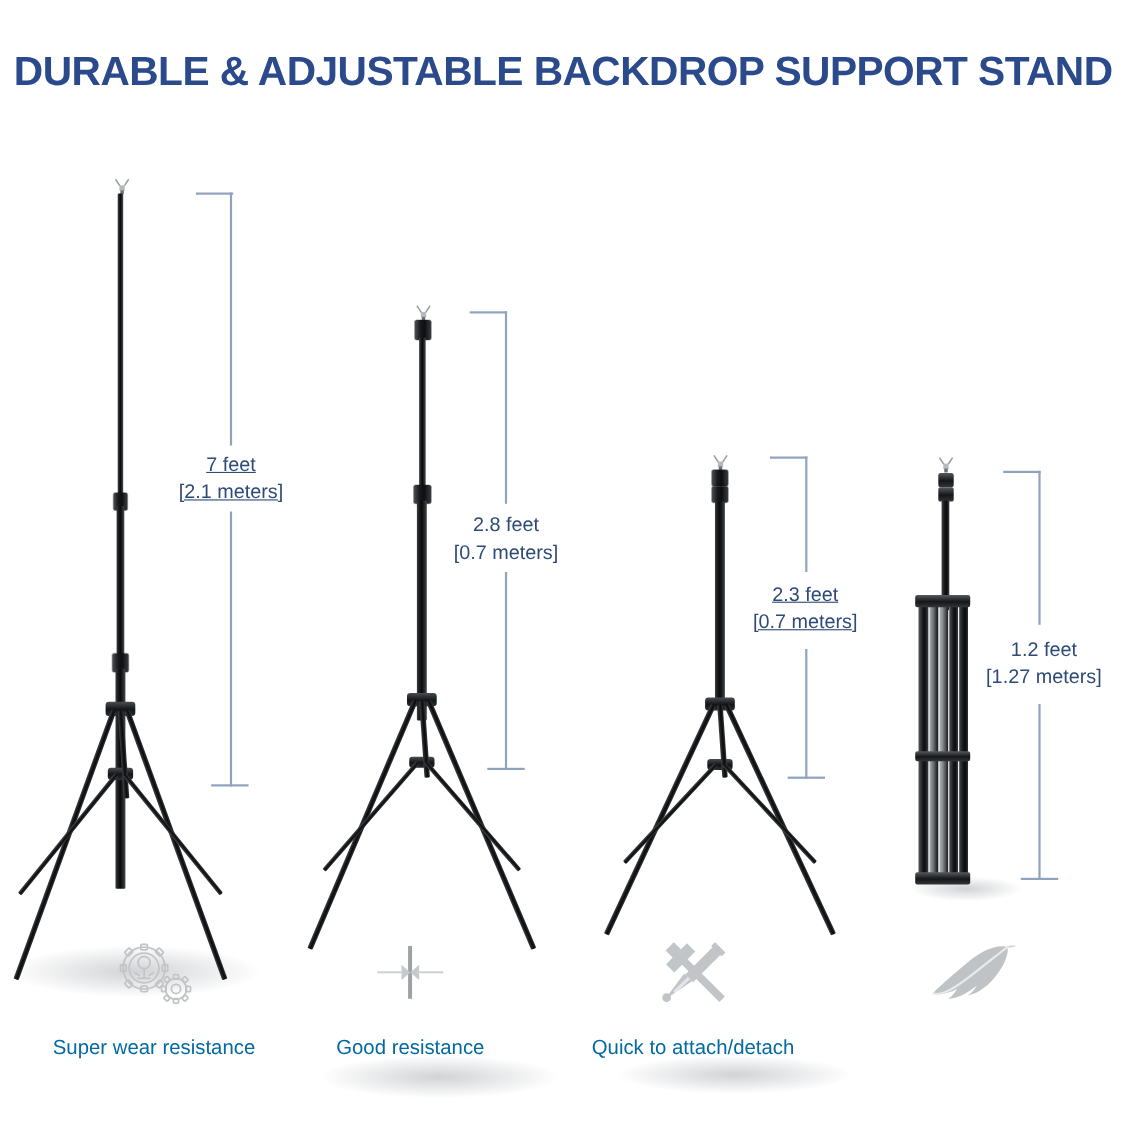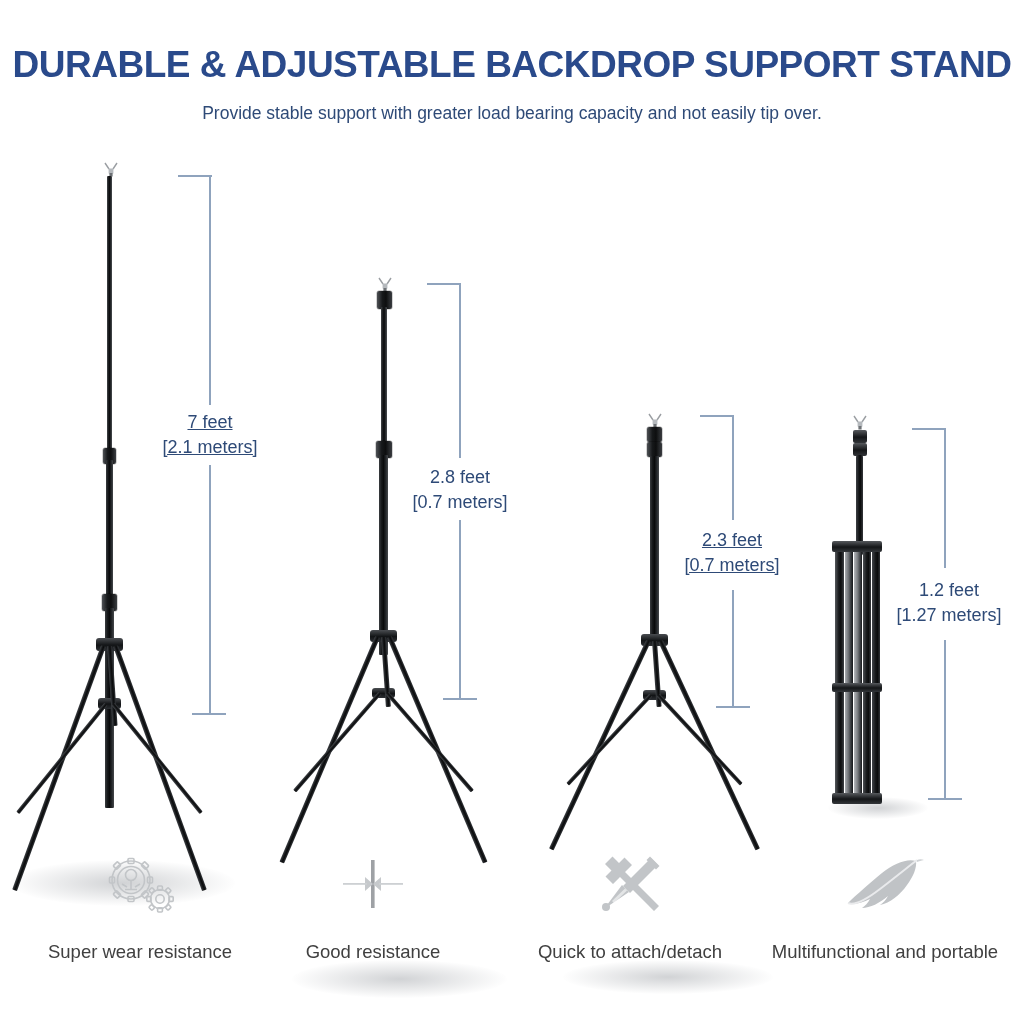--- a/index.html
+++ b/index.html
@@ -121,30 +121,29 @@
   .feature-icon {
     height: 78px;
     display: flex;
     align-items: center;
     justify-content: center;
   }
   .feature-label {
     margin-top: 16px;
     font-size: 18.5px;
     line-height: 25px;
-    color: #404040;
+    color: #0369a1;
   }
 </style>
 </head>
 <body>
 
 <div id="page">
 
   <div class="title">DURABLE &amp; ADJUSTABLE BACKDROP SUPPORT STAND</div>
-  <div class="subtitle">Provide stable support with greater load bearing capacity and not easily tip over.</div>
 
   <div class="stand" style="left:0px; top:160px; width:250px; height:640px;">
     <div class="shadow" style="left:10px; top:700px; width:225px; height:46px;"></div>
 
     <svg class="topfork" style="left:102px; top:2px;" viewBox="0 0 18 15">
       <path d="M3 1 L7 7 M15 1 L11 7" stroke="#9a9ea2" stroke-width="1.4" fill="none"></path>
       <rect x="6.6" y="6.5" width="4.8" height="5" fill="#b5b9bd"></rect>
       <rect x="7.4" y="11" width="3.2" height="3.5" fill="#6e7276"></rect>
     </svg>
 
@@ -361,16 +360,15 @@
   <div class="feature" style="left:760px; top:845px;">
     <div class="feature-icon">
       <svg width="94" height="62" viewBox="0 0 94 62">
         <path d="M78 8 C70 5 56 10 44 20 C32 30 18 42 10 50 C16 52 24 50 32 46
                  C30 50 27 53 24 55 C32 55 42 50 50 43 C48 47 45 50 42 52
                  C52 50 62 42 69 32 C75 24 79 15 78 8 Z" fill="#c0c3c6"></path>
         <path d="M79 7 C70 14 55 26 42 36 C29 46 17 53 10 50" stroke="#e9eaec" stroke-width="2" fill="none"></path>
         <path d="M79 7 C81 6 84 6 86 7 C83 8 81 8 79 9 Z" fill="#cfd2d5"></path>
       </svg>
     </div>
-    <div class="feature-label">Multifunctional and portable</div>
   </div>
 
 </div>
 
 </body></html>

